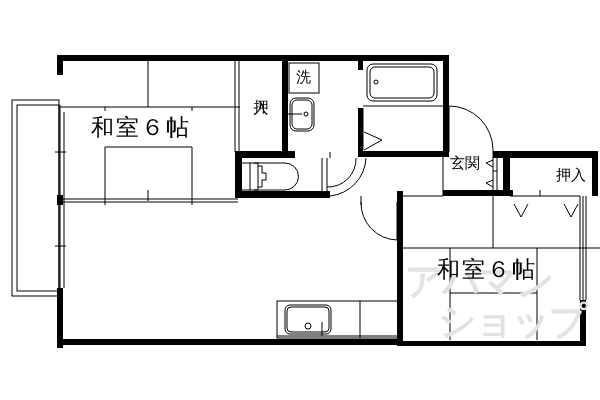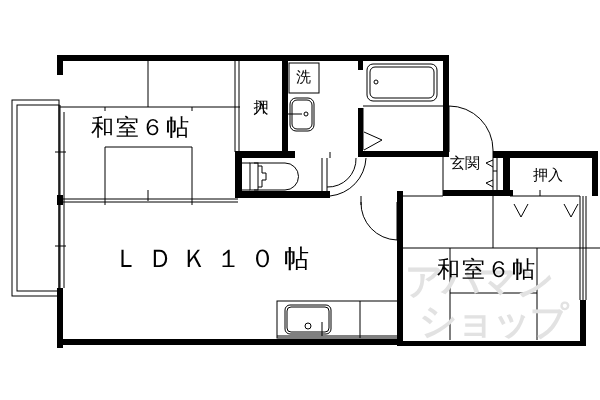--- a/index.html
+++ b/index.html
@@ -151,22 +151,21 @@
 
     <rect x="503" y="151" width="7" height="45"></rect>
     <rect x="592" y="151" width="6" height="45"></rect>
 
     <rect x="580" y="300" width="6" height="46"></rect>
     <rect x="397" y="341" width="189" height="5"></rect>
   </g>
 </svg>
 
 <div class="wm" style="left:405px;top:262px;">アパマン</div>
-<div class="wm" style="left:419px;top:302px;">ショップ</div>
+<div class="wm" style="left:438px;top:302px;">ショップ</div>
 
 <div class="lbl big" style="left:91px;top:116px;">和室６帖</div>
 <div class="lbl vert" style="left:253px;top:87px;">押入</div>
 <div class="lbl small" style="left:296px;top:70px;">洗</div>
 <div class="lbl small" style="left:450px;top:156px;">玄関</div>
-<div class="lbl small" style="left:533px;top:168px;">押入</div>
-<div class="lbl ldk" style="left:114px;top:246px;">ＬＤＫ１０帖</div>
+<div class="lbl small" style="left:556px;top:168px;">押入</div>
 <div class="lbl big" style="left:437px;top:258px;">和室６帖</div>
 </div>
 
 </body></html>

